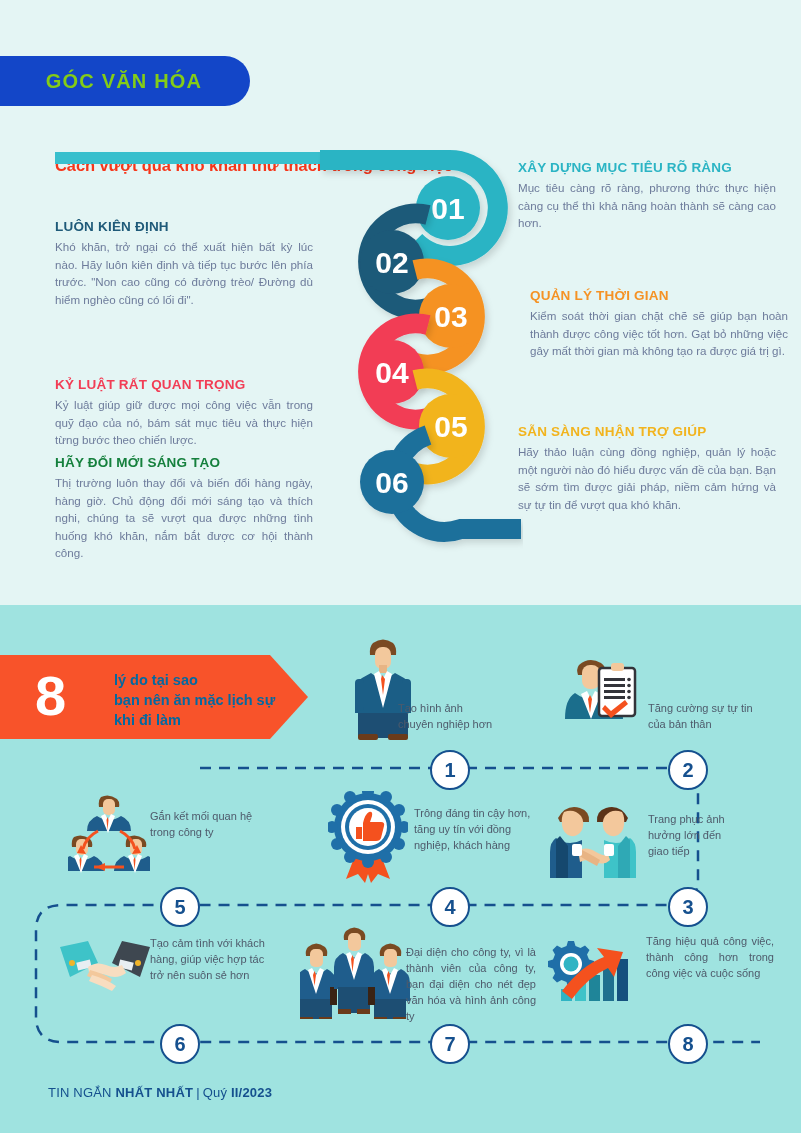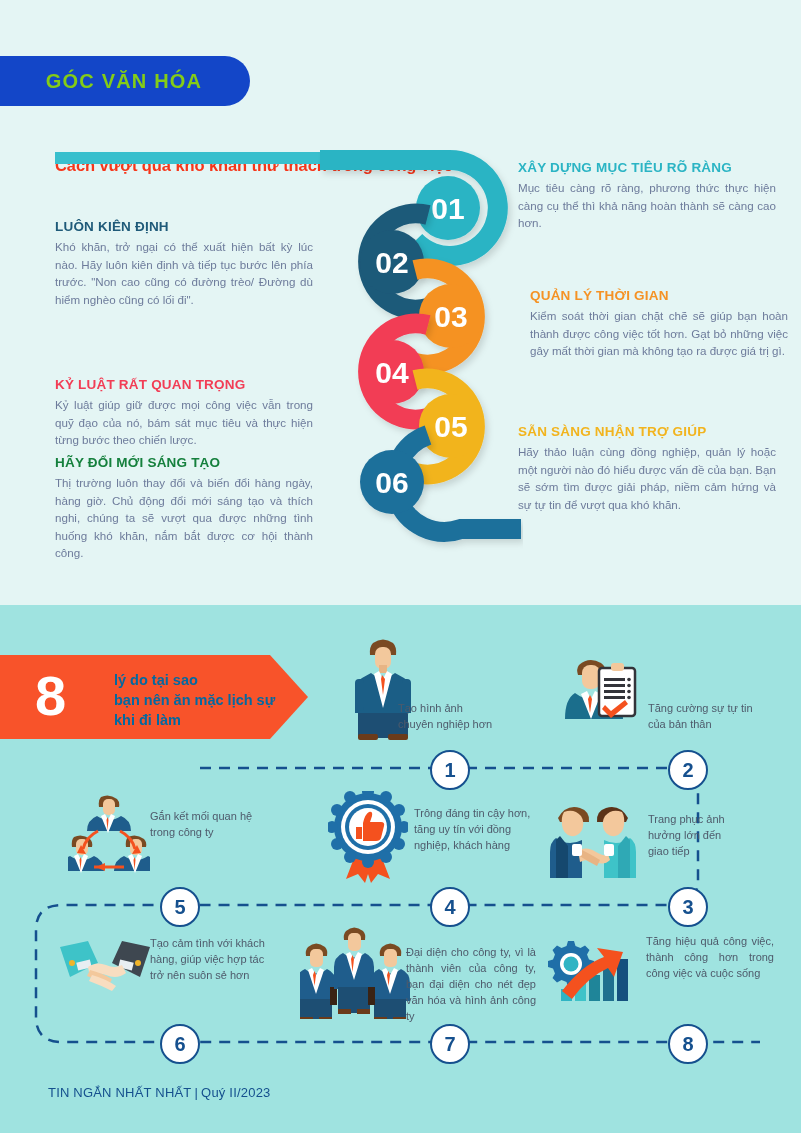--- a/index.html
+++ b/index.html
@@ -80,21 +80,21 @@
   .item-cap{
     position:absolute;font-size:11px;line-height:16px;color:#4e5a6b;
   }
   .item-cap.just{text-align:justify;}
 
   .icon-box{position:absolute;}
 
   #footer{
     position:absolute;left:48px;top:1085px;font-size:13px;color:#15508e;letter-spacing:.2px;
   }
-  #footer .b{font-weight:normal;}
+  #footer .b{font-weight:bold;}
   #footer .sep{color:#15508e;padding:0 3px;}
 </style>
 </head>
 <body>
 
 <div class="stage">
 
   <div id="top-section">
 
     <div id="header-pill">

